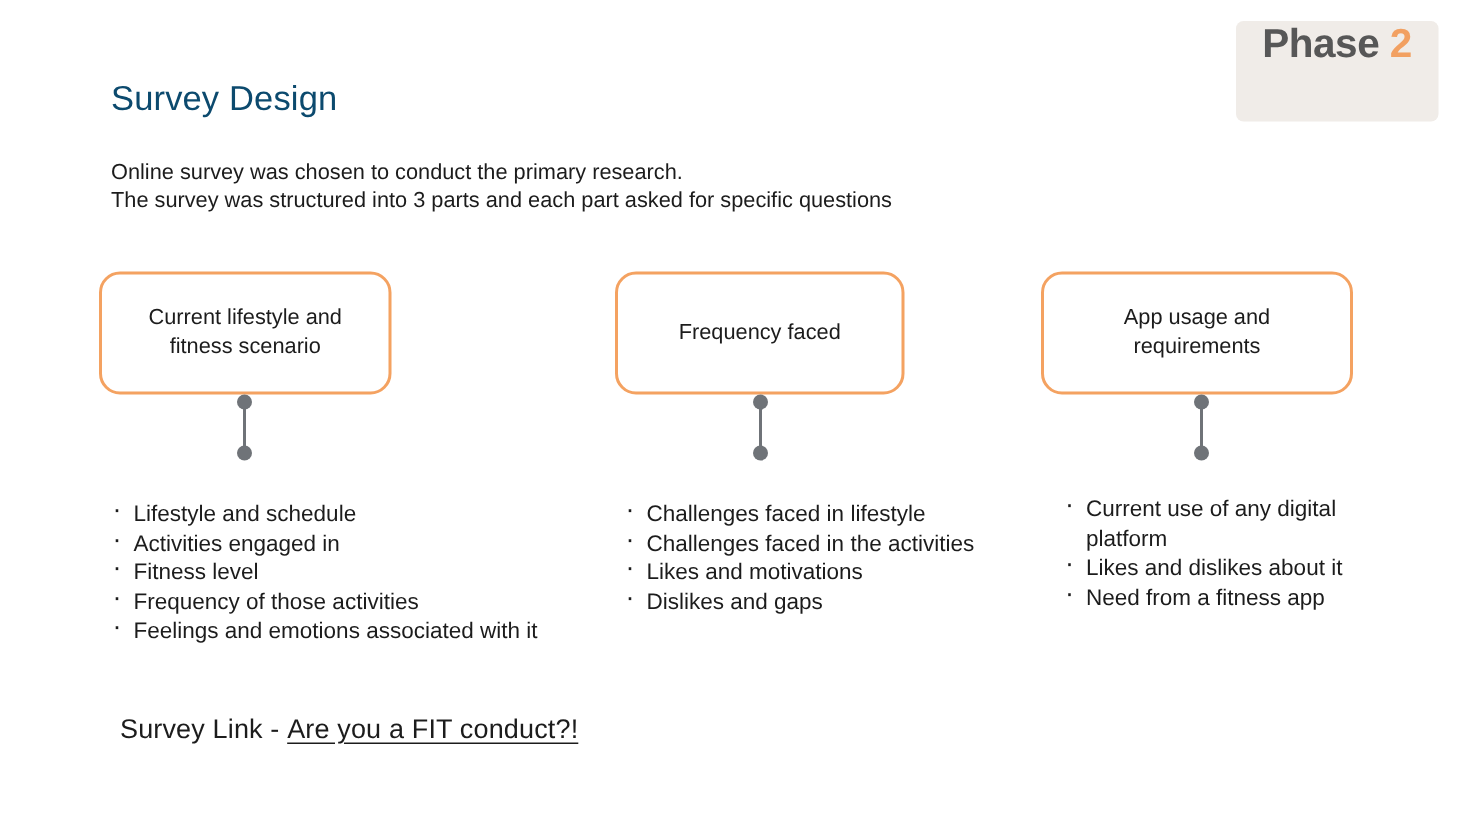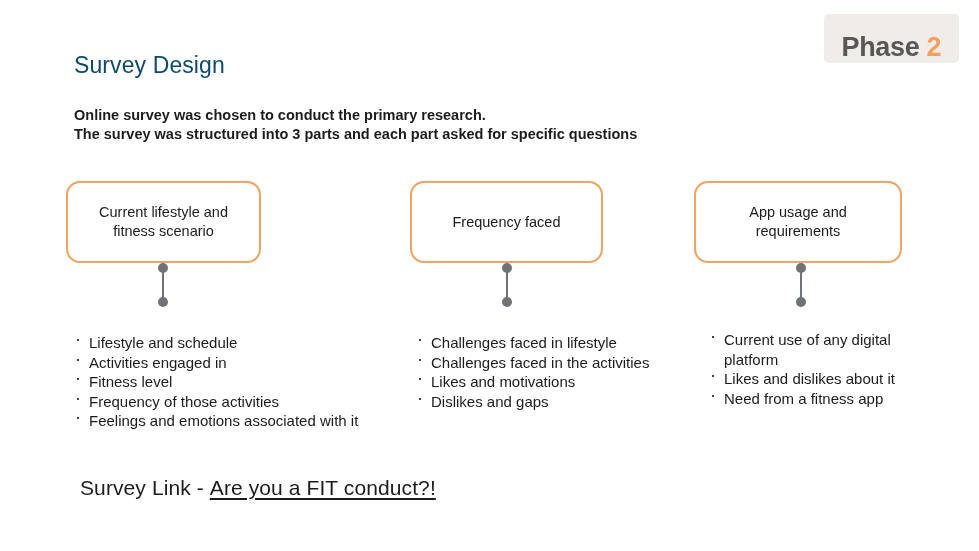--- a/index.html
+++ b/index.html
@@ -15,25 +15,25 @@
     overflow: hidden;
     position: relative;
   }
 
   
   .phase-badge {
     position: absolute;
     top: 14px;
     left: 824px;
     width: 135px;
-    height: 49px;
+    height: 67px;
     background: #f0ece8;
     border-radius: 5px;
     display: flex;
-    align-items: flex-end;
+    align-items: flex-start;
     justify-content: center;
     gap: 7px;
   }
   .phase-badge .phase-word {
     font-size: 27px;
     font-weight: bold;
     color: #575757;
     letter-spacing: -0.3px;
   }
   .phase-badge .phase-num {
@@ -53,21 +53,20 @@
   }
 
   
   .intro {
     position: absolute;
     left: 74px;
     top: 106px;
     font-size: 14.5px;
     color: #1c1c1c;
     line-height: 19px;
-    font-weight: bold;
   }
   .intro div { white-space: nowrap; }
 
   
   .col {
     position: absolute;
     top: 181px;
   }
   .col-1 { left: 66px;  width: 195px; }
   .col-2 { left: 410px; width: 193px; }
@@ -149,21 +148,21 @@
   }
   .list-1 { left: 72px;  top: 333px; width: 330px; }
   .list-2 { left: 414px; top: 333px; width: 280px; }
   .list-3 { left: 707px; top: 330px; width: 215px; }
 
   
   .survey-link-row {
     position: absolute;
     left: 80px;
     top: 476px;
-    font-size: 21px;
+    font-size: 18px;
     color: #1c1c1c;
     letter-spacing: 0.1px;
     display: flex;
     align-items: baseline;
     gap: 0px;
   }
   .survey-link-row .prefix { white-space: pre; }
   .survey-link-row .link {
     text-decoration: underline;
     text-underline-offset: 3px;

